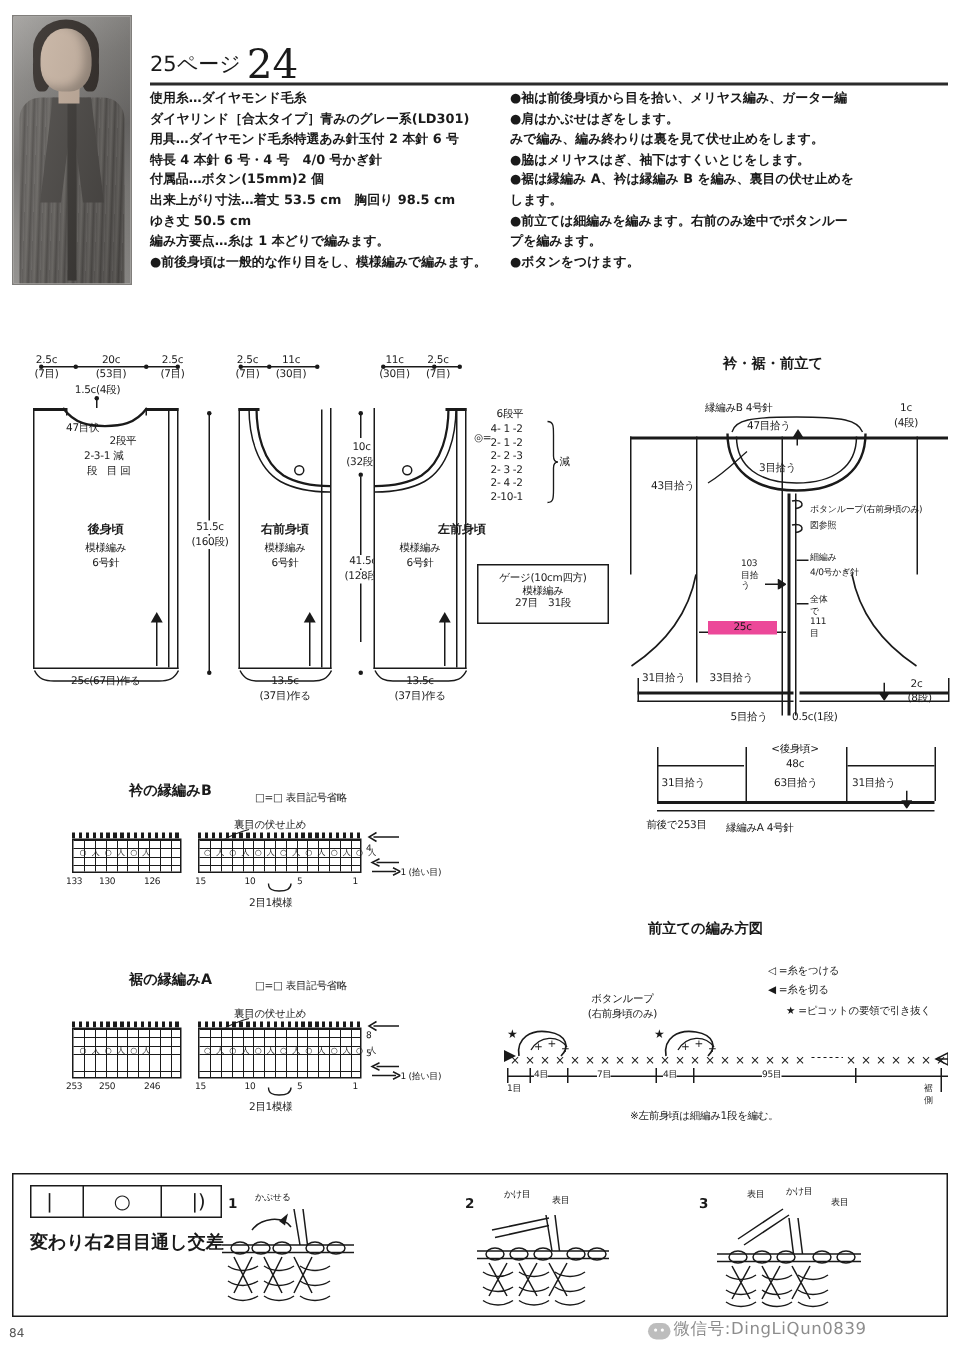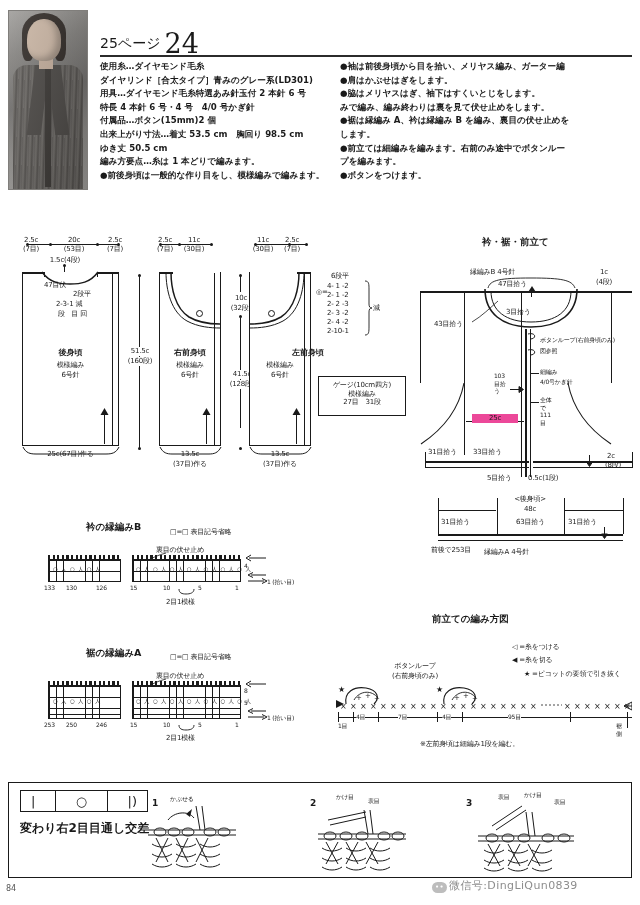--- a/index.html
+++ b/index.html
@@ -104,22 +104,22 @@
     <div class="ln">付属品…ボタン(15mm)2 個</div>
     <div class="ln">出来上がり寸法…着丈 53.5 cm　胸回り 98.5 cm</div>
     <div class="ln">ゆき丈 50.5 cm</div>
     <div class="ln">編み方要点…糸は 1 本どりで編みます。</div>
     <div class="ln">●前後身頃は一般的な作り目をし、模様編みで編みます。</div>
   </div>
 
   <div class="abs" id="colR">
     <div class="ln">●袖は前後身頃から目を拾い、メリヤス編み、ガーター編</div>
     <div class="ln">●肩はかぶせはぎをします。</div>
+    <div class="ln">みで編み、編み終わりは裏を見て伏せ止めをします。</div>
     <div class="ln">●脇はメリヤスはぎ、袖下はすくいとじをします。</div>
-    <div class="ln">みで編み、編み終わりは裏を見て伏せ止めをします。</div>
     <div class="ln">●裾は縁編み A、衿は縁編み B を編み、裏目の伏せ止めを</div>
     <div class="ln">します。</div>
     <div class="ln">●前立ては細編みを編みます。右前のみ途中でボタンルー</div>
     <div class="ln">プを編みます。</div>
     <div class="ln">●ボタンをつけます。</div>
   </div>
 
   <div>
 
     <div class="abs lbl ctr" style="left:14px;top:236px;width:34px;">2.5c</div>

